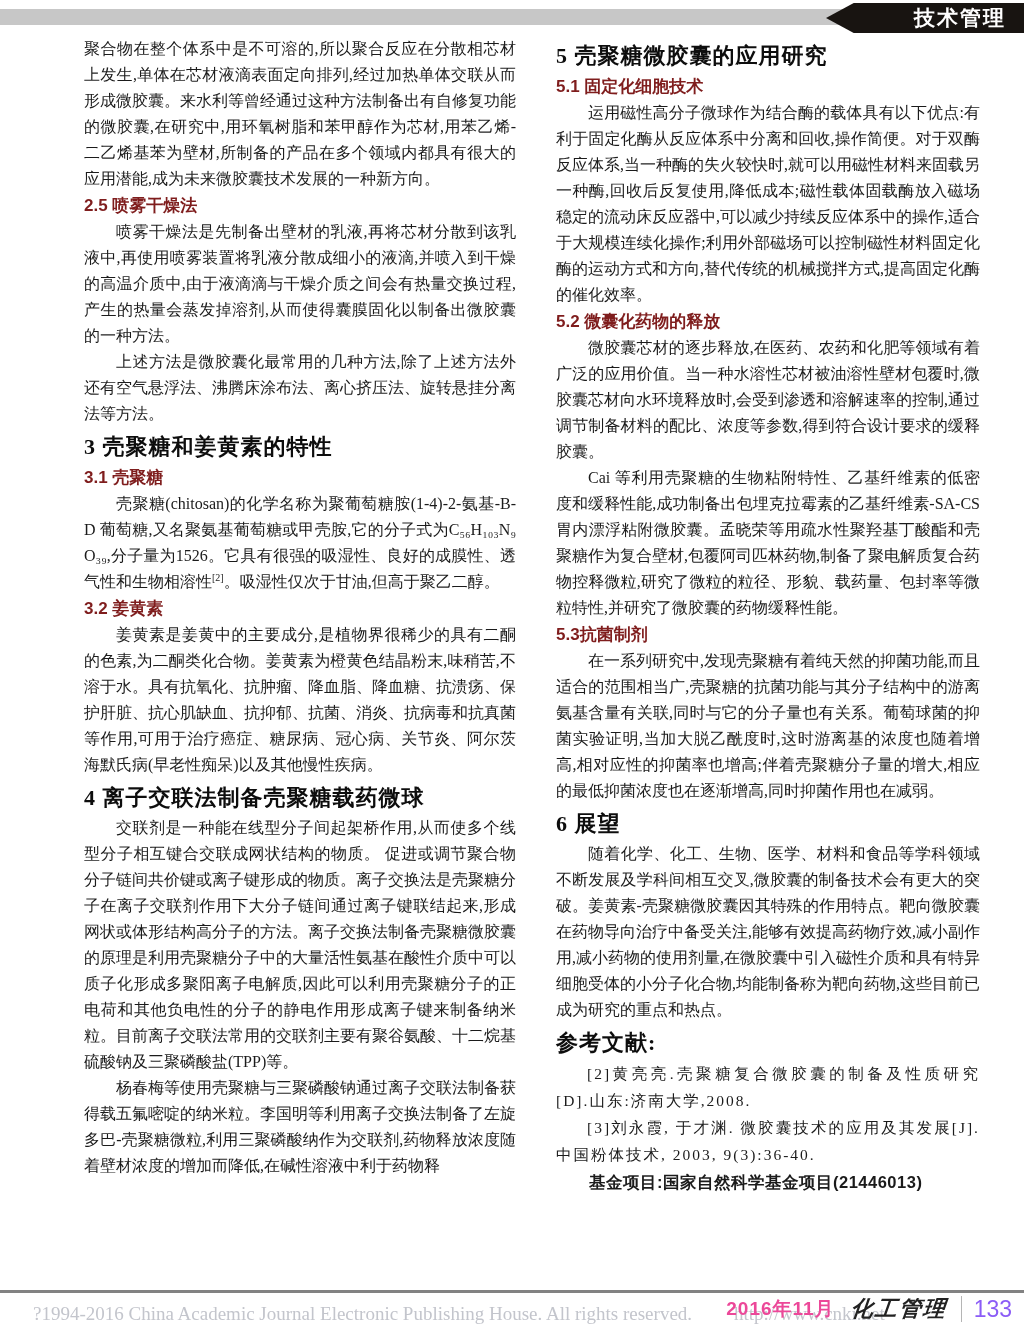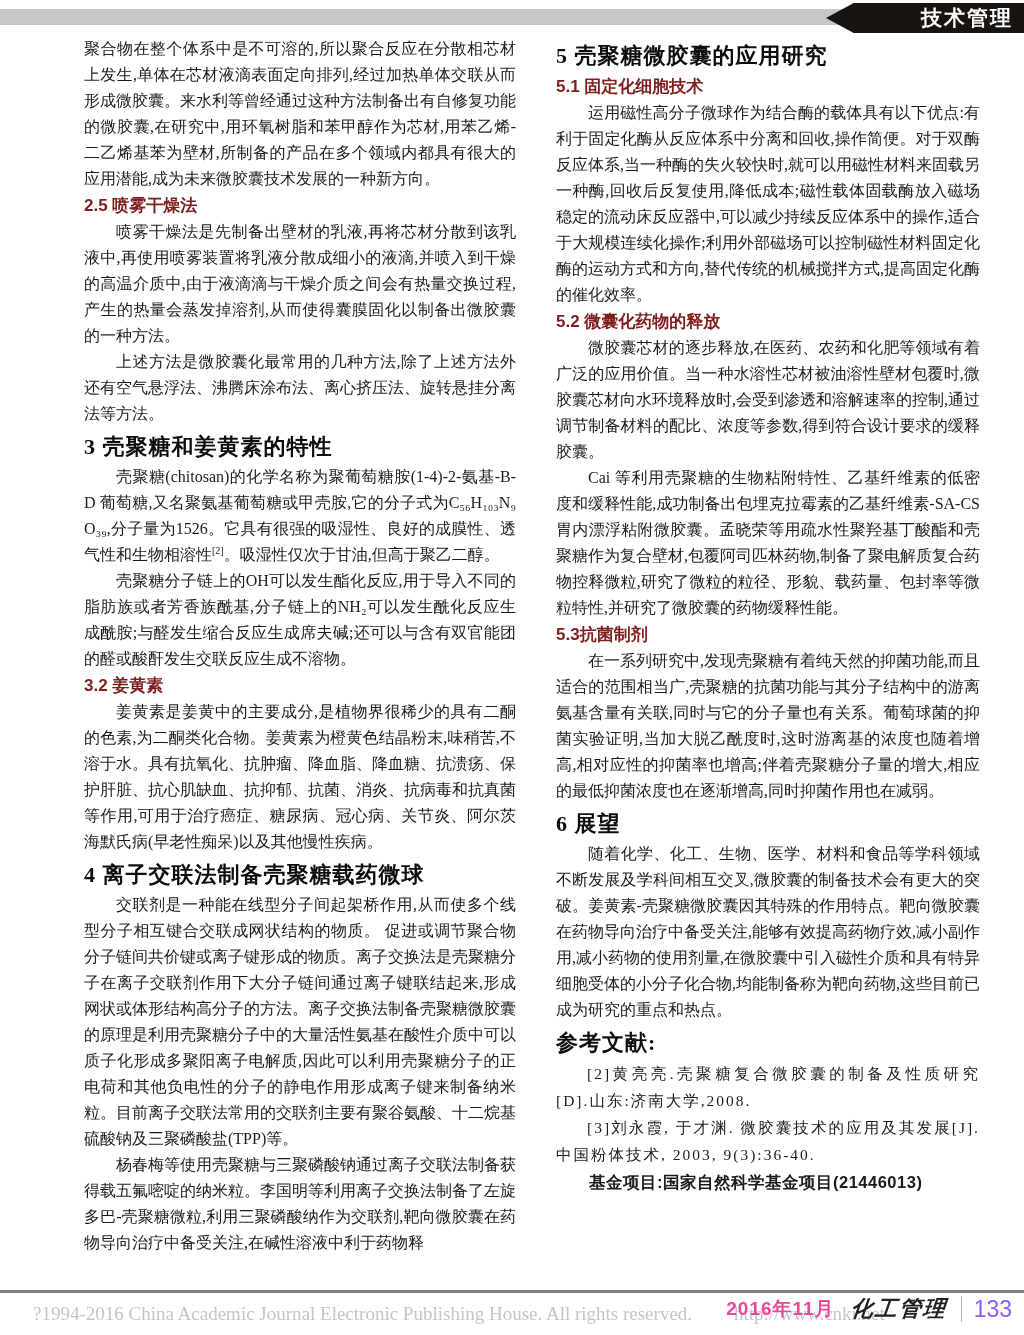--- a/index.html
+++ b/index.html
@@ -12,21 +12,21 @@
   
   .header-bar{
     position:absolute;top:9px;left:0;width:852px;height:16px;
     background:#c7c7c7;
   }
   .header-tag{
     position:absolute;top:3px;left:826px;width:198px;height:30px;
     background:#181411;
     clip-path:polygon(0 50%,14% 0,100% 0,100% 100%,14% 100%);
     display:flex;align-items:center;justify-content:flex-end;
-    padding-right:1px;box-sizing:border-box;
+    padding-right:8px;box-sizing:border-box;
   }
   .header-tag span{
     color:#ffffff;font-family:"Liberation Sans","DejaVu Sans",sans-serif;
     font-weight:bold;font-size:21px;letter-spacing:2px;margin-right:10px;
   }
   
   .col{
     position:absolute;top:36px;
     text-align:justify;text-justify:inter-ideograph;word-break:break-all;
   }
@@ -97,27 +97,27 @@
   <div class="header-tag">
     <span>技术管理</span>
   </div>
 
   <div class="col col-left">
     <p>聚合物在整个体系中是不可溶的,所以聚合反应在分散相芯材上发生,单体在芯材液滴表面定向排列,经过加热单体交联从而形成微胶囊。来水利等曾经通过这种方法制备出有自修复功能的微胶囊,在研究中,用环氧树脂和苯甲醇作为芯材,用苯乙烯-二乙烯基苯为壁材,所制备的产品在多个领域内都具有很大的应用潜能,成为未来微胶囊技术发展的一种新方向。</p>
     <h3>2.5 喷雾干燥法</h3>
     <p class="indent">喷雾干燥法是先制备出壁材的乳液,再将芯材分散到该乳液中,再使用喷雾装置将乳液分散成细小的液滴,并喷入到干燥的高温介质中,由于液滴滴与干燥介质之间会有热量交换过程,产生的热量会蒸发掉溶剂,从而使得囊膜固化以制备出微胶囊的一种方法。</p>
     <p class="indent">上述方法是微胶囊化最常用的几种方法,除了上述方法外还有空气悬浮法、沸腾床涂布法、离心挤压法、旋转悬挂分离法等方法。</p>
     <h2>3 壳聚糖和姜黄素的特性</h2>
+    <h3>3.1 壳聚糖</h3>
     <p class="indent"><span>壳聚糖(chitosan)的化学名称为聚葡萄糖胺(1-4)-2-氨基-B-D 葡萄糖,又名聚氨基葡萄糖或甲壳胺,它的分子式为C₅₆H₁₀₃N₉O₃₉,分子量为1526。它具有很强的吸湿性、良好的成膜性、透气性和生物相溶性</span><sup>[2]</sup><span>。吸湿性仅次于甘油,但高于聚乙二醇。</span></p>
-    <p class="indent">壳聚糖分子链上的OH可以发生酯化反应,用于导入不同的脂肪族或者芳香族酰基,分子链上的NH₂可以发生酰化反应生成酰胺;与醛发生缩合反应生成席夫碱;还可以与含有双官能团的醛或酸酐发生交联反应生成不溶物。</p>
     <h3>3.2 姜黄素</h3>
     <p class="indent">姜黄素是姜黄中的主要成分,是植物界很稀少的具有二酮的色素,为二酮类化合物。姜黄素为橙黄色结晶粉末,味稍苦,不溶于水。具有抗氧化、抗肿瘤、降血脂、降血糖、抗溃疡、保护肝脏、抗心肌缺血、抗抑郁、抗菌、消炎、抗病毒和抗真菌等作用,可用于治疗癌症、糖尿病、冠心病、关节炎、阿尔茨海默氏病(早老性痴呆)以及其他慢性疾病。</p>
     <h2>4 离子交联法制备壳聚糖载药微球</h2>
     <p class="indent">交联剂是一种能在线型分子间起架桥作用,从而使多个线型分子相互键合交联成网状结构的物质。 促进或调节聚合物分子链间共价键或离子键形成的物质。离子交换法是壳聚糖分子在离子交联剂作用下大分子链间通过离子键联结起来,形成网状或体形结构高分子的方法。离子交换法制备壳聚糖微胶囊的原理是利用壳聚糖分子中的大量活性氨基在酸性介质中可以质子化形成多聚阳离子电解质,因此可以利用壳聚糖分子的正电荷和其他负电性的分子的静电作用形成离子键来制备纳米粒。目前离子交联法常用的交联剂主要有聚谷氨酸、十二烷基硫酸钠及三聚磷酸盐(TPP)等。</p>
-    <p class="indent">杨春梅等使用壳聚糖与三聚磷酸钠通过离子交联法制备获得载五氟嘧啶的纳米粒。李国明等利用离子交换法制备了左旋多巴-壳聚糖微粒,利用三聚磷酸纳作为交联剂,靶向微胶囊在药物导向治疗中备受关注,在碱性溶液中利于药物释</p>
+    <p class="indent">杨春梅等使用壳聚糖与三聚磷酸钠通过离子交联法制备获得载五氟嘧啶的纳米粒。李国明等利用离子交换法制备了左旋多巴-壳聚糖微粒,利用三聚磷酸纳作为交联剂,药物释放浓度随着壁材浓度的增加而降低,在碱性溶液中利于药物释</p>
   </div>
 
   <div class="col col-right">
     <h2>5 壳聚糖微胶囊的应用研究</h2>
     <h3>5.1 固定化细胞技术</h3>
     <p class="indent">运用磁性高分子微球作为结合酶的载体具有以下优点:有利于固定化酶从反应体系中分离和回收,操作简便。对于双酶反应体系,当一种酶的失火较快时,就可以用磁性材料来固载另一种酶,回收后反复使用,降低成本;磁性载体固载酶放入磁场稳定的流动床反应器中,可以减少持续反应体系中的操作,适合于大规模连续化操作;利用外部磁场可以控制磁性材料固定化酶的运动方式和方向,替代传统的机械搅拌方式,提高固定化酶的催化效率。</p>
     <h3>5.2 微囊化药物的释放</h3>
     <p class="indent">微胶囊芯材的逐步释放,在医药、农药和化肥等领域有着广泛的应用价值。当一种水溶性芯材被油溶性壁材包覆时,微胶囊芯材向水环境释放时,会受到渗透和溶解速率的控制,通过调节制备材料的配比、浓度等参数,得到符合设计要求的缓释胶囊。</p>
     <p class="indent">Cai 等利用壳聚糖的生物粘附特性、乙基纤维素的低密度和缓释性能,成功制备出包埋克拉霉素的乙基纤维素-SA-CS胃内漂浮粘附微胶囊。孟晓荣等用疏水性聚羟基丁酸酯和壳聚糖作为复合壁材,包覆阿司匹林药物,制备了聚电解质复合药物控释微粒,研究了微粒的粒径、形貌、载药量、包封率等微粒特性,并研究了微胶囊的药物缓释性能。</p>
     <h3>5.3抗菌制剂</h3>

